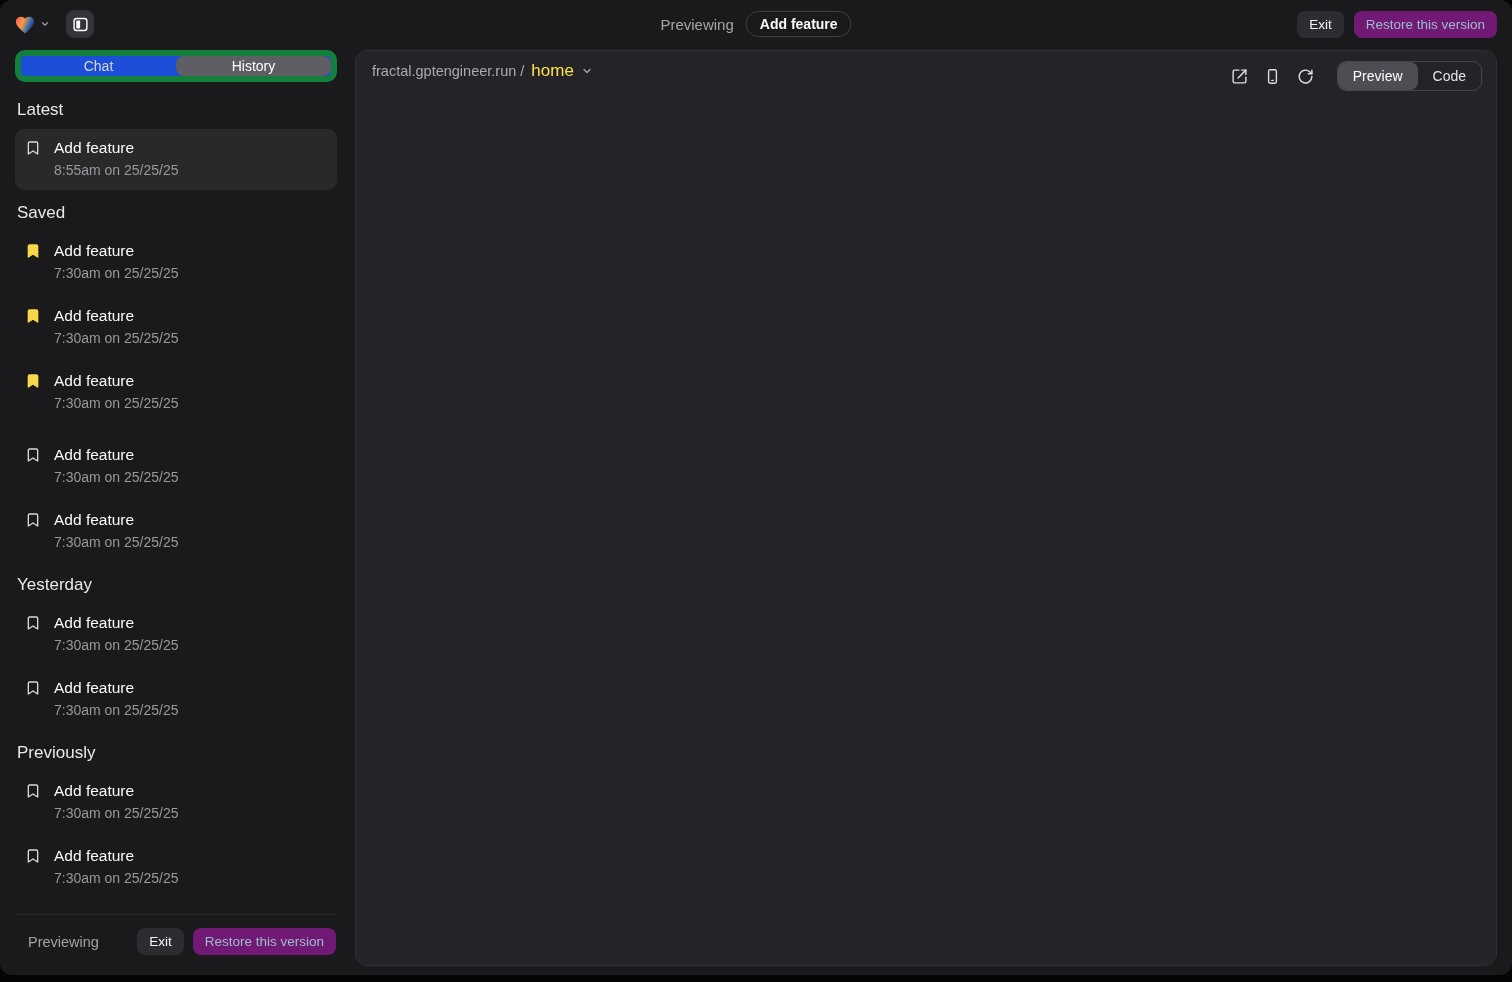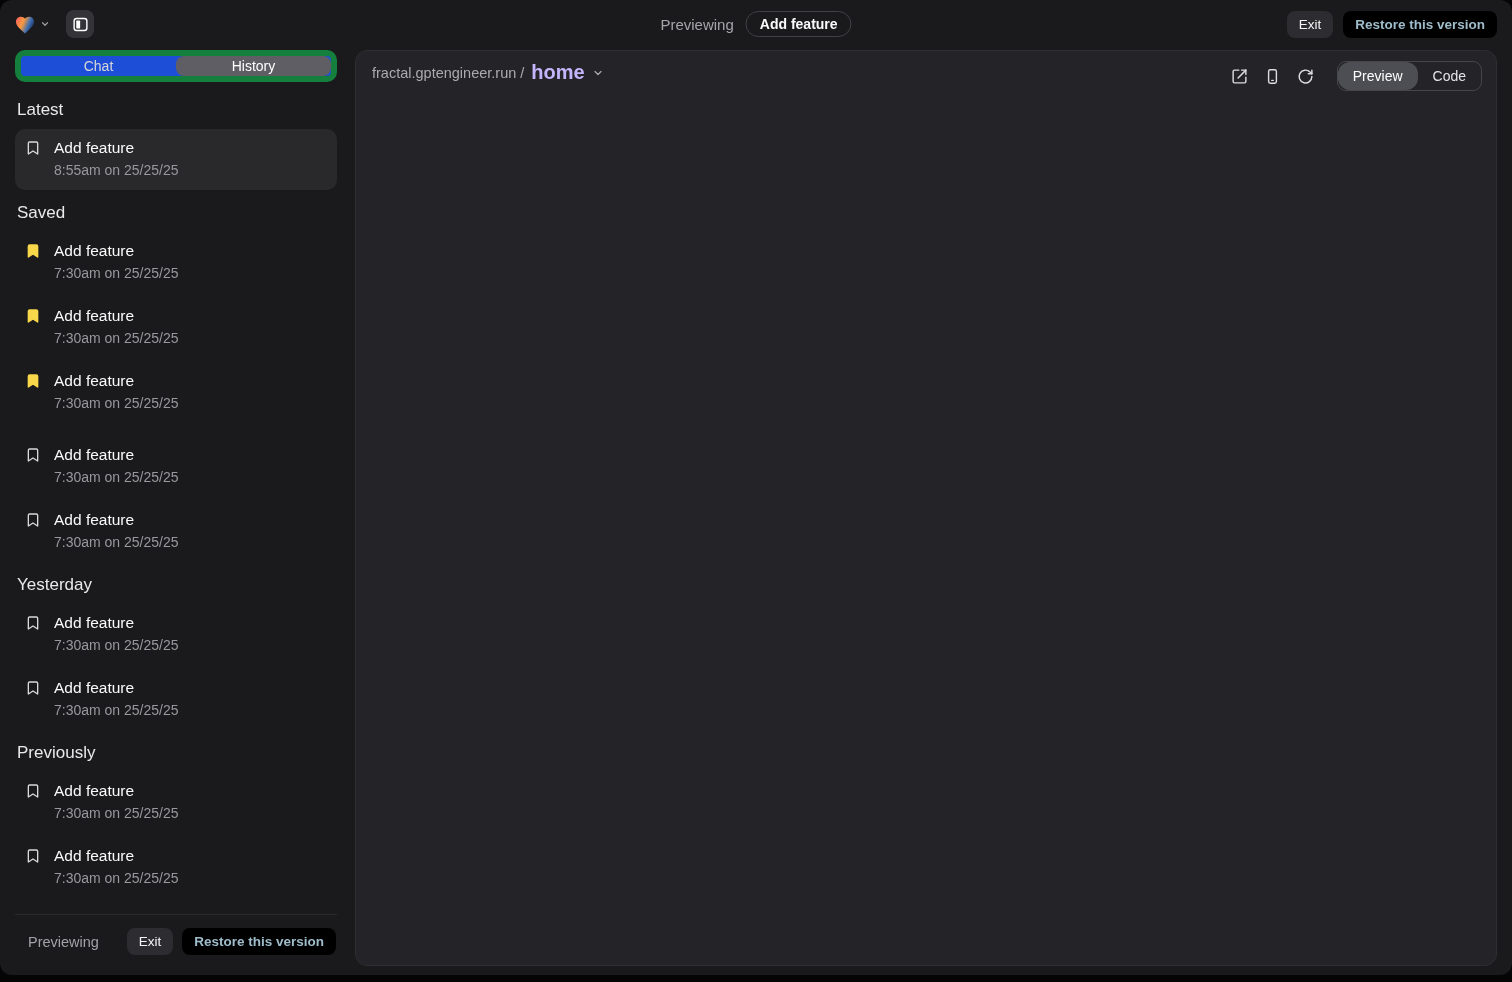--- a/index.html
+++ b/index.html
@@ -49,21 +49,21 @@
     background: transparent;
   }
   .topbar-right { margin-left: auto; display: flex; align-items: center; gap: 10px; }
   .btn {
     border: none; border-radius: 8px;
     font-size: 13.5px; font-weight: 500;
     padding: 6px 12px; cursor: pointer;
     font-family: inherit;
   }
   .btn-exit { background: #2d2d31; color: #f4f4f5; }
-  .btn-restore { background: #000000; color: #9fbccb; font-weight: bold; }
+  .btn-restore { background: #701a75; color: #9fbccb; }
 
   
   .sidebar {
     position: absolute;
     left: 15px; top: 50px; bottom: 7px;
     width: 322px;
     display: flex; flex-direction: column;
   }
   .tabs {
     display: flex;
@@ -126,21 +126,21 @@
     background: #242428;
     border: 1px solid #2e2e32;
     border-radius: 12px;
   }
   .panel-header {
     display: flex; align-items: flex-start;
     padding: 10px 14px 10px 16px;
   }
   .url-bar { display: flex; align-items: center; gap: 7px; cursor: pointer; }
   .url-domain { color: #aaaaaf; font-size: 14.5px; }
-  .url-page { color: #c4b5fd; font-size: 20px; font-weight: 700; }
+  .url-page { color: #fde047; font-size: 17px; font-weight: 400; }
   .panel-actions { margin-left: auto; display: flex; align-items: center; gap: 5px; }
   .tool-btn {
     width: 28px; height: 28px;
     background: transparent; border: none;
     display: flex; align-items: center; justify-content: center;
     cursor: pointer; color: #dcdcde;
   }
   .view-toggle {
     display: flex;
     border: 1px solid #45454a;
@@ -149,21 +149,21 @@
     margin-left: 12px;
   }
   .seg {
     border: none; background: transparent;
     color: #e4e4e7;
     font-size: 14px; font-family: inherit; font-weight: 500;
     padding: 6px 15px;
     cursor: pointer;
     border-radius: 8px;
   }
-  .seg.active { background: #4d4d54; color: #ffffff; border-radius: 12px; }
+  .seg.active { background: #4d4d54; color: #ffffff; }
 
   svg { display: block; }
 </style>
 </head>
 <body>
 
 <div class="app">
 
   <div class="topbar">
     <div class="topbar-left">

